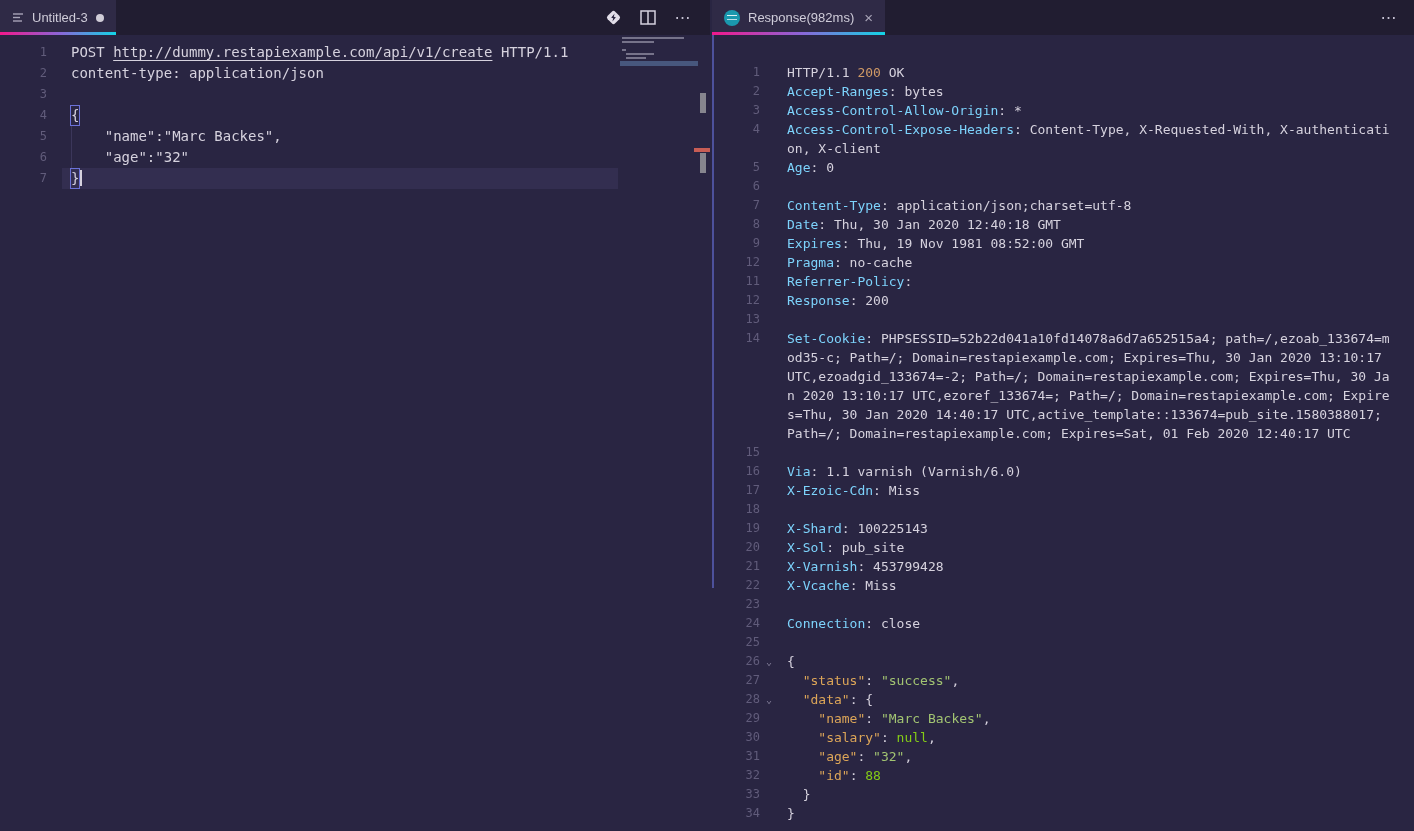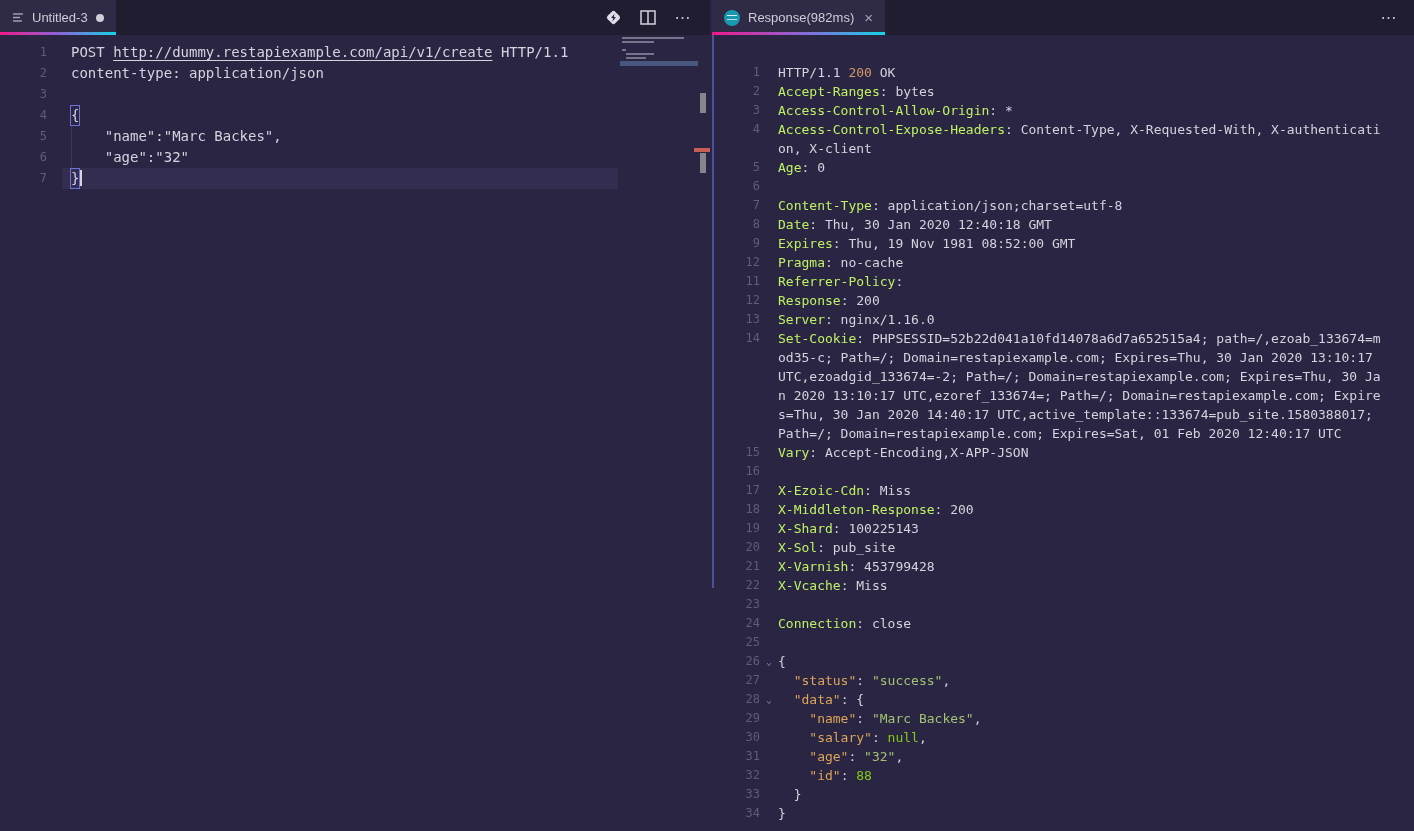--- a/index.html
+++ b/index.html
@@ -46,31 +46,31 @@
   .right-editor .row { min-height:19px; }
 
   .ln { flex:0 0 auto; text-align:right; color:#615c7b; font-size:12px; }
   .left-editor  .ln { width:47px; line-height:21px; }
   .right-editor .ln { width:46px; line-height:19px; }
 
   .fold { flex:0 0 18px; text-align:center; color:#8a86a0; font-size:10px; line-height:19px; }
 
   .code { position:relative; white-space:pre-wrap; color:#d6d2de; }
   .left-editor  .code { padding-left:24px; }
-  .right-editor .code { width:610px; margin-left:0; word-break:break-all; }
+  .right-editor .code { width:610px; margin-left:9px; word-break:break-all; }
 
   .row.current::before { content:""; position:absolute; left:62px; width:556px;
          top:0; bottom:0; background:#332e50; }
   .row .code, .row .ln { z-index:1; }
 
   
   .tk-txt    { color:#d6d2de; }
   .tk-link   { color:#d6d2de; text-decoration:underline; text-underline-offset:3px; }
   .tk-orange { color:#d19a66; }
-  .tk-hdr    { color:#bef264; }
+  .tk-hdr    { color:#7dd3fc; }
   .tk-key    { color:#dca558; }
   .tk-str    { color:#a2c472; }
   .tk-lit    { color:#84cc16; }
   .tk-bracket{ color:#d6d2de; display:inline-block; line-height:19px;
                outline:1px solid #6b72d8; }
 
   .cursor { display:inline-block; width:1.5px; height:16px; background:#d6d2de;
             vertical-align:text-bottom; margin-left:1px; }
 
   .indent-guide { position:absolute; left:71px; top:91px; width:1px; height:42px;
@@ -238,45 +238,43 @@
           <span class="code"><span class="tk-hdr">Referrer-Policy</span><span class="tk-txt">:</span></span>
         </div>
         <div class="row">
           <span class="ln">12</span>
           <span class="fold"></span>
           <span class="code"><span class="tk-hdr">Response</span><span class="tk-txt">: 200</span></span>
         </div>
         <div class="row">
           <span class="ln">13</span>
           <span class="fold"></span>
-          <span class="code"><span class="tk-hdr">Server</span><span class="tk-txt">: nginx/1.16.0</span></span>
         </div>
         <div class="row">
           <span class="ln">14</span>
           <span class="fold"></span>
           <span class="code"><span class="tk-hdr">Set-Cookie</span><span class="tk-txt">: PHPSESSID=52b22d041a10fd14078a6d7a652515a4; path=/,ezoab_133674=mod35-c; Path=/; Domain=restapiexample.com; Expires=Thu, 30 Jan 2020 13:10:17 UTC,ezoadgid_133674=-2; Path=/; Domain=restapiexample.com; Expires=Thu, 30 Jan 2020 13:10:17 UTC,ezoref_133674=; Path=/; Domain=restapiexample.com; Expires=Thu, 30 Jan 2020 14:40:17 UTC,active_template::133674=pub_site.1580388017; Path=/; Domain=restapiexample.com; Expires=Sat, 01 Feb 2020 12:40:17 UTC</span></span>
         </div>
         <div class="row">
           <span class="ln">15</span>
           <span class="fold"></span>
-          <span class="code"><span class="tk-hdr">Vary</span><span class="tk-txt">: Accept-Encoding,X-APP-JSON</span></span>
         </div>
         <div class="row">
           <span class="ln">16</span>
           <span class="fold"></span>
+          <span class="code"><span class="tk-hdr">Via</span><span class="tk-txt">: 1.1 varnish (Varnish/6.0)</span></span>
         </div>
         <div class="row">
           <span class="ln">17</span>
           <span class="fold"></span>
           <span class="code"><span class="tk-hdr">X-Ezoic-Cdn</span><span class="tk-txt">: Miss</span></span>
         </div>
         <div class="row">
           <span class="ln">18</span>
           <span class="fold"></span>
-          <span class="code"><span class="tk-hdr">X-Middleton-Response</span><span class="tk-txt">: 200</span></span>
         </div>
         <div class="row">
           <span class="ln">19</span>
           <span class="fold"></span>
           <span class="code"><span class="tk-hdr">X-Shard</span><span class="tk-txt">: 100225143</span></span>
         </div>
         <div class="row">
           <span class="ln">20</span>
           <span class="fold"></span>
           <span class="code"><span class="tk-hdr">X-Sol</span><span class="tk-txt">: pub_site</span></span>

